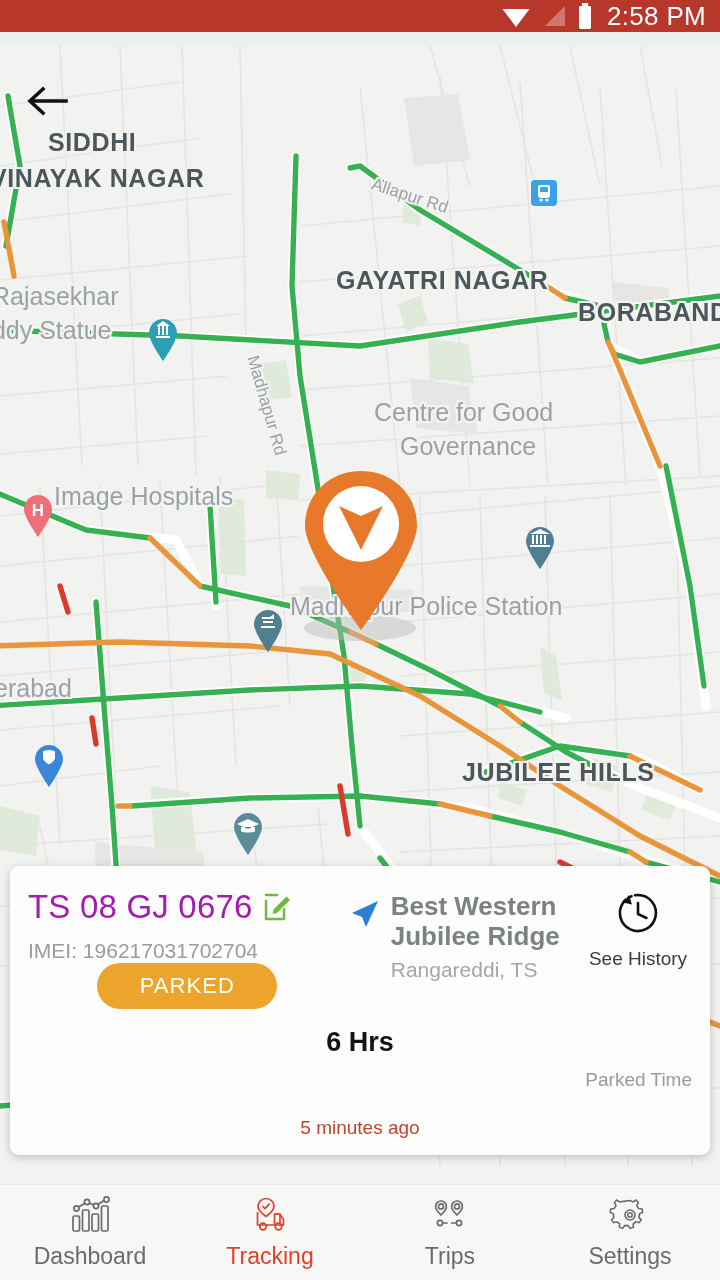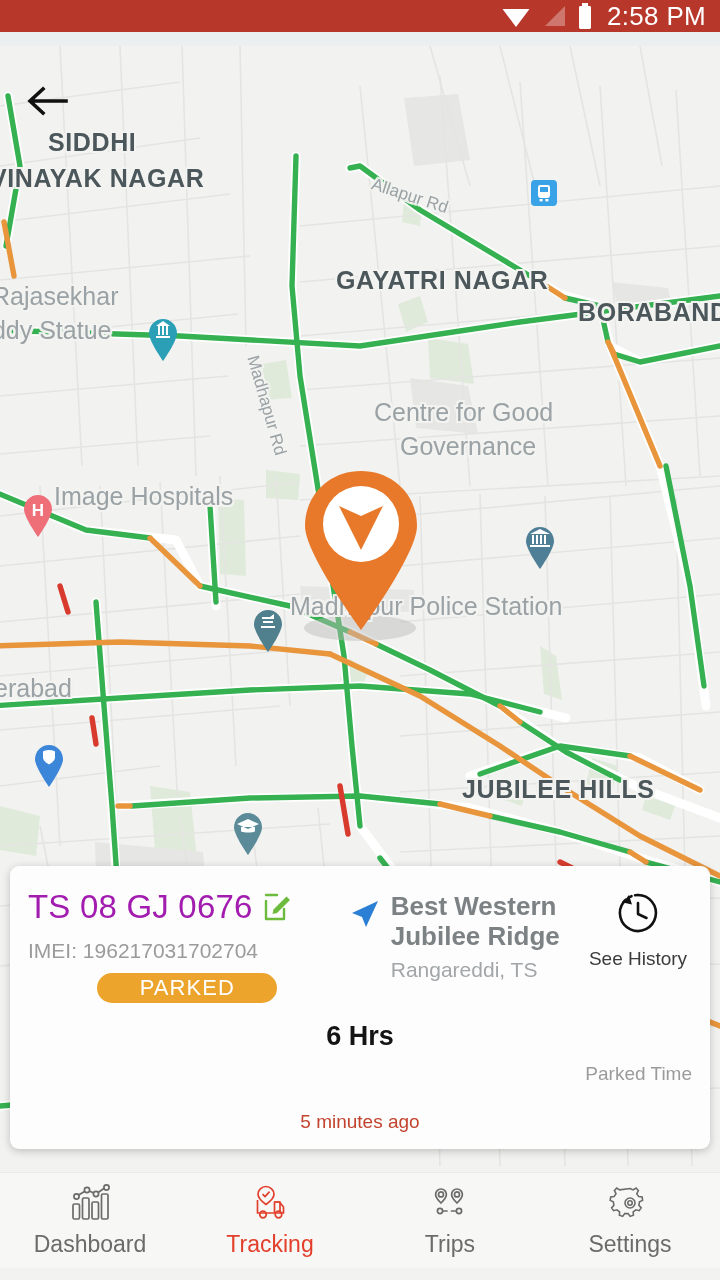--- a/index.html
+++ b/index.html
@@ -76,25 +76,25 @@
   .card-right { width:108px; display:flex; flex-direction:column; align-items:center; padding-top:2px;}
 
   #plate-row { display:flex; align-items:center; gap:10px; }
   #plate-number {
     font-size:33px; font-weight:normal; color:#a21caf; letter-spacing:.2px;
     font-family:"Liberation Sans", sans-serif;
   }
   #imei-text { margin-top:13px; font-size:21px; color:#9b9b9b; }
 
   #status-badge {
-    display:block; margin:10px auto 0 auto;
+    display:block; margin:0 auto 0 auto;
     background:#eda42c; color:#fff;
     border-radius:26px;
     font-size:22px; letter-spacing:1.1px;
-    padding:2px 0; width:180px; text-align:center;
+    padding:10px 0; width:180px; text-align:center;
     border:none; cursor:pointer;
     font-family:"Liberation Sans", sans-serif;
   }
 
   #location-name {
     font-size:26px; font-weight:bold; color:#7c8184; line-height:1.14;
     max-width:230px;
   }
   #location-sub { font-size:21px; color:#a2a6a8; margin-top:7px; }
 
@@ -103,21 +103,21 @@
   .metrics { display:flex; margin-top:18px; }
   .metric { flex:1; text-align:right; }
   .metric-value-row { display:flex; align-items:center; justify-content:center; gap:9px; }
   .metric-value { font-size:27px; font-weight:bold; color:#141414; }
   .metric-label { font-size:19px; color:#9b9b9b; margin-top:11px; }
 
   #last-update { text-align:center; font-size:19px; color:#c2442f; margin-top:26px; }
 
   
   #bottom-nav {
-    position:absolute; left:0; bottom:12px; width:720px; height:96px;
+    position:absolute; left:0; bottom:0; width:720px; height:96px;
     background:#f7f7f5;
     display:flex; z-index:50;
     border-top:1px solid #eceae6;
   }
   .nav-item {
     flex:1; display:flex; flex-direction:column;
     align-items:center; justify-content:center; gap:5px;
     cursor:pointer;
   }
   .nav-label { font-size:23px; color:#6b6b6b; }
@@ -250,21 +250,21 @@
     <svg width="44" height="36" viewBox="0 0 44 36">
       <path d="M41 18 L6 18 M18 6 L5 18 L18 30" stroke="#111" stroke-width="3.6" fill="none" stroke-linecap="square" stroke-linejoin="miter"></path>
     </svg>
   </div>
 
   <div id="label-layer">
       <div class="map-label lbl-hood" style="left: 48px; top: 82px;">SIDDHI</div>
       <div class="map-label lbl-hood" style="left: -10px; top: 118px;">VINAYAK NAGAR</div>
       <div class="map-label lbl-hood" style="left: 336px; top: 220px;">GAYATRI NAGAR</div>
       <div class="map-label lbl-hood" style="left: 578px; top: 252px;">BORABAND</div>
-      <div class="map-label lbl-hood" style="left: 462px; top: 712px; margin-top: 17px;">JUBILEE HILLS</div>
+      <div class="map-label lbl-hood" style="left: 462px; top: 712px;">JUBILEE HILLS</div>
       <div class="map-label lbl-poi" style="left: -8px; top: 236px;">Rajasekhar</div>
       <div class="map-label lbl-poi" style="left: -22px; top: 270px;">eddy Statue</div>
       <div class="map-label lbl-poi" style="left: 374px; top: 352px;">Centre for Good</div>
       <div class="map-label lbl-poi" style="left: 400px; top: 386px;">Governance</div>
       <div class="map-label lbl-poi" style="left: 54px; top: 436px;">Image Hospitals</div>
       <div class="map-label lbl-poi" style="left: 290px; top: 546px;">Madhapur Police Station</div>
       <div class="map-label lbl-poi" style="left: -6px; top: 628px;">erabad</div>
       <div class="map-label lbl-poi" style="left: 206px; top: 818px;">Dr.BR</div>
       <div class="map-label lbl-poi" style="left: 200px; top: 852px;">mbedkar</div>
       <div class="map-label lbl-road" style="left: 372px; top: 128px; transform: rotate(18deg); transform-origin: left center;">Allapur Rd</div>

